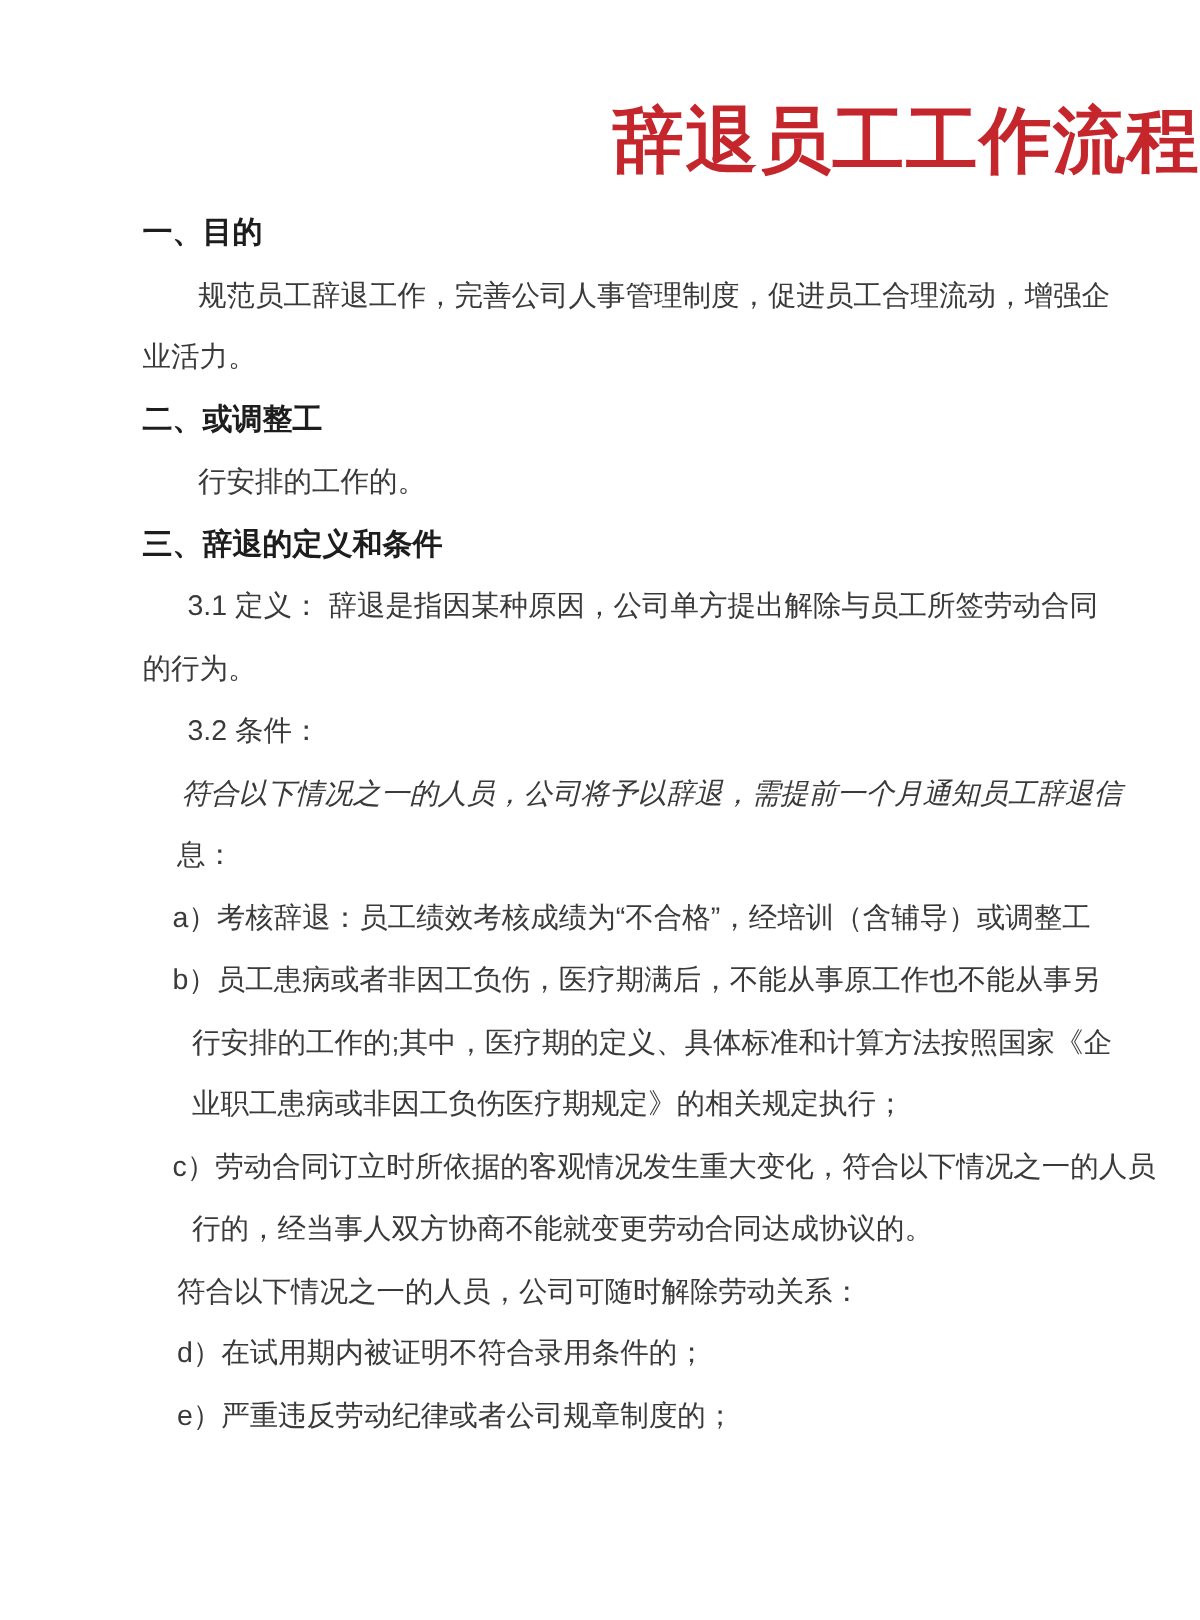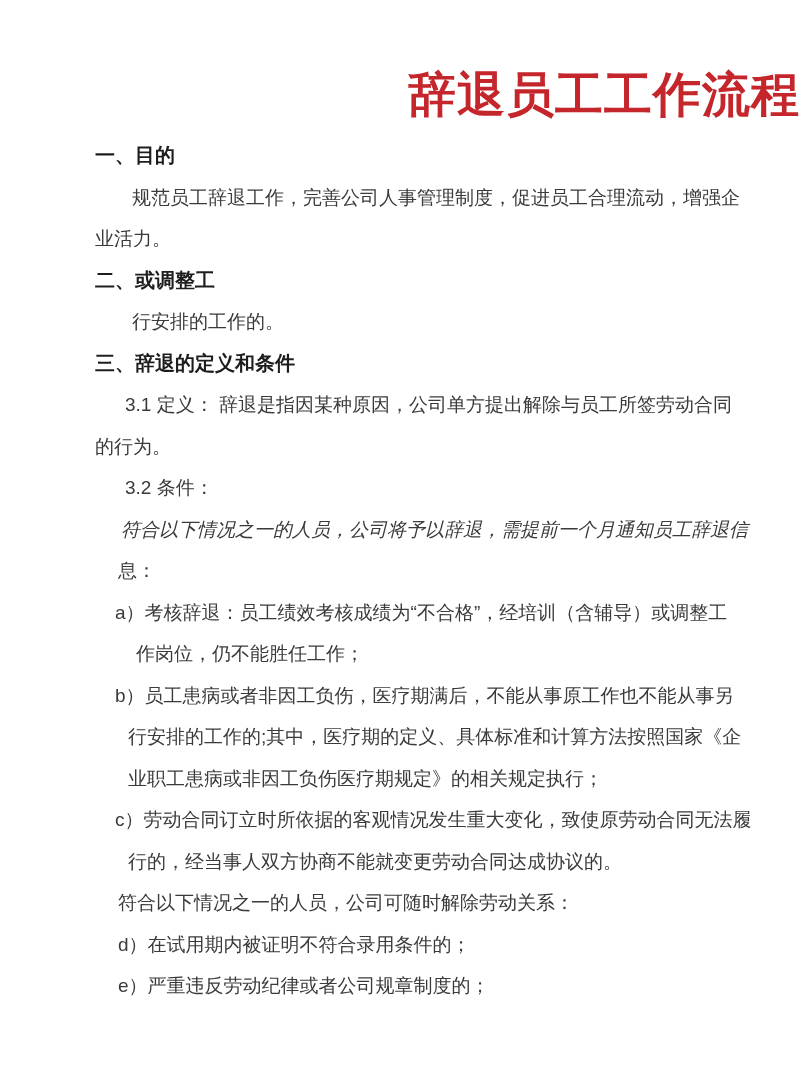--- a/index.html
+++ b/index.html
@@ -69,27 +69,26 @@
 
     <div class="line i-num">3.1 定义： 辞退是指因某种原因，公司单方提出解除与员工所签劳动合同</div>
     <div class="line">的行为。</div>
 
     <div class="line i-num">3.2 条件：</div>
 
     <div class="line i-note1">符合以下情况之一的人员，公司将予以辞退，需提前一个月通知员工辞退信</div>
     <div class="line i-note2">息：</div>
 
     <div class="line i-li">a）考核辞退：员工绩效考核成绩为“不合格”，经培训（含辅导）或调整工</div>
-    <div class="line i-cont1">作岗位，仍不能胜任工作；</div>
 
     <div class="line i-li">b）员工患病或者非因工负伤，医疗期满后，不能从事原工作也不能从事另</div>
     <div class="line i-cont2">行安排的工作的;其中，医疗期的定义、具体标准和计算方法按照国家《企</div>
     <div class="line i-cont2">业职工患病或非因工负伤医疗期规定》的相关规定执行；</div>
 
-    <div class="line i-li">c）劳动合同订立时所依据的客观情况发生重大变化，致使原劳动合同无法履</div>
+    <div class="line i-li">c）劳动合同订立时所依据的客观情况发生重大变化，符合以下情况之一的人员</div>
     <div class="line i-cont2">行的，经当事人双方协商不能就变更劳动合同达成协议的。</div>
 
     <div class="line i-note2">符合以下情况之一的人员，公司可随时解除劳动关系：</div>
 
     <div class="line i-note2">d）在试用期内被证明不符合录用条件的；</div>
     <div class="line i-note2">e）严重违反劳动纪律或者公司规章制度的；</div>
 
   </div>
 </div>
 

